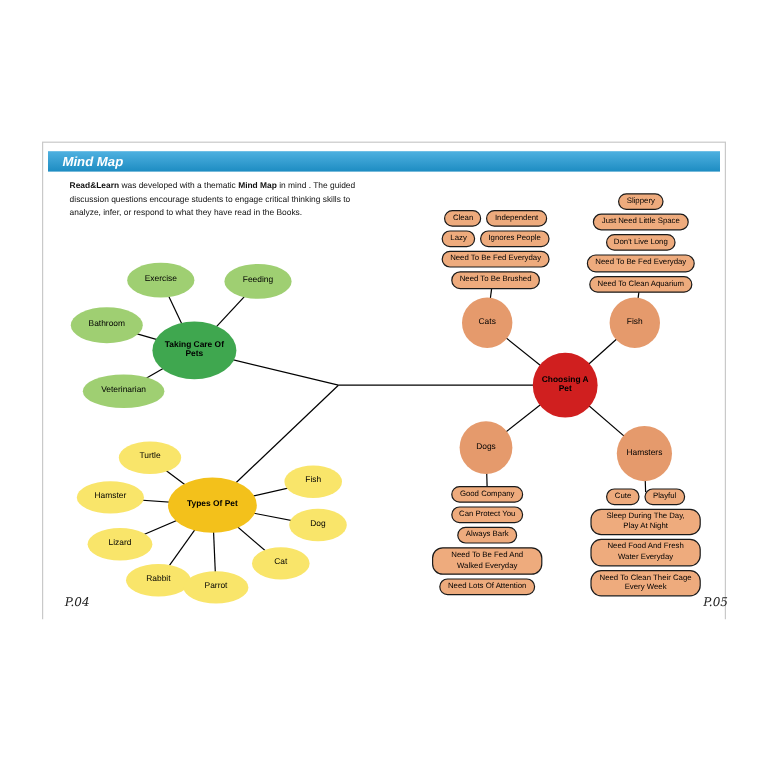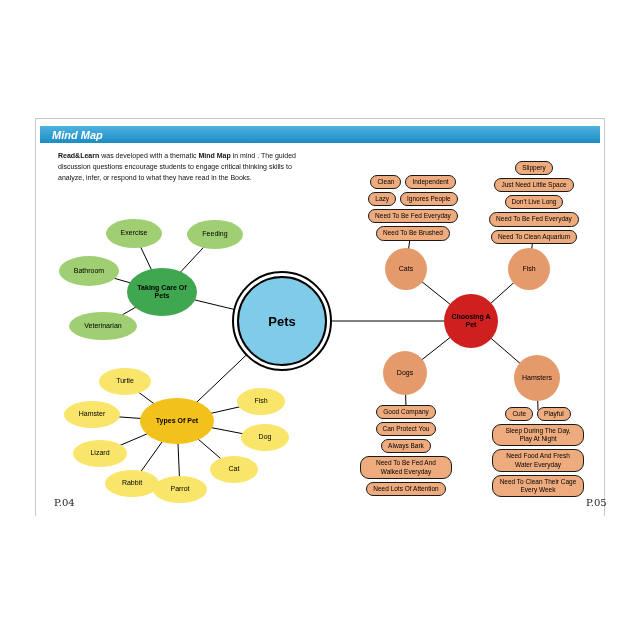--- a/index.html
+++ b/index.html
@@ -39,21 +39,21 @@
                 border:2px solid #000; display:flex; align-items:center; justify-content:center;
                 font-weight:bold; font-size:13px; color:#000; }
 
   .pillgroup { position:absolute; display:flex; flex-direction:column; gap:3px; align-items:center; }
   .pillrow   { display:flex; gap:4px; justify-content:center; }
   .pill { display:inline-block; background:#eeab7d; border:1px solid #1a1a1a; border-radius:9px;
           padding:2px 6px; font-size:6.5px; line-height:1.25; color:#000;
           white-space:nowrap; text-align:center; }
   .pill.wrap { white-space:normal; width:92px; }
 
-  .pageno { position:absolute; font-family:"DejaVu Serif", serif; 
+  .pageno { position:absolute; font-family:"DejaVu Serif", serif; font-style:italic;
             font-size:10px; color:#222; }
 </style>
 </head>
 <body>
 
 <div class="canvas">
   <div class="page">
 
     <div class="header">
       <span>Mind Map</span>
@@ -82,23 +82,20 @@
       <line x1="435" y1="202" x2="370" y2="150"></line>
       <line x1="435" y1="202" x2="493" y2="150"></line>
       <line x1="435" y1="202" x2="369" y2="254"></line>
       <line x1="435" y1="202" x2="501" y2="259"></line>
       <line x1="370" y1="150" x2="374" y2="119"></line>
       <line x1="493" y1="150" x2="497" y2="120"></line>
       <line x1="369" y1="254" x2="370" y2="289"></line>
       <line x1="501" y1="259" x2="502" y2="291"></line>
     </svg>
 
-    <div class="pets-outer">
-      <div class="pets-inner">Pets</div>
-    </div>
 
     <div class="node ellipse green-dark branch" style="left:91px;top:149px;width:70px;height:48px;padding:0 6px;">Taking Care Of Pets</div>
     <div class="node ellipse green-light" style="left:70px;top:100px;width:56px;height:29px;">Exercise</div>
     <div class="node ellipse green-light" style="left:151px;top:101px;width:56px;height:29px;">Feeding</div>
     <div class="node ellipse green-light" style="left:23px;top:137px;width:60px;height:30px;">Bathroom</div>
     <div class="node ellipse green-light" style="left:33px;top:193px;width:68px;height:28px;">Veterinarian</div>
 
     <div class="node ellipse yellow-dark branch" style="left:104px;top:279px;width:74px;height:46px;padding:0 8px;">Types Of Pet</div>
     <div class="node ellipse yellow-light" style="left:63px;top:249px;width:52px;height:27px;">Turtle</div>
     <div class="node ellipse yellow-light" style="left:28px;top:282px;width:56px;height:27px;">Hamster</div>

